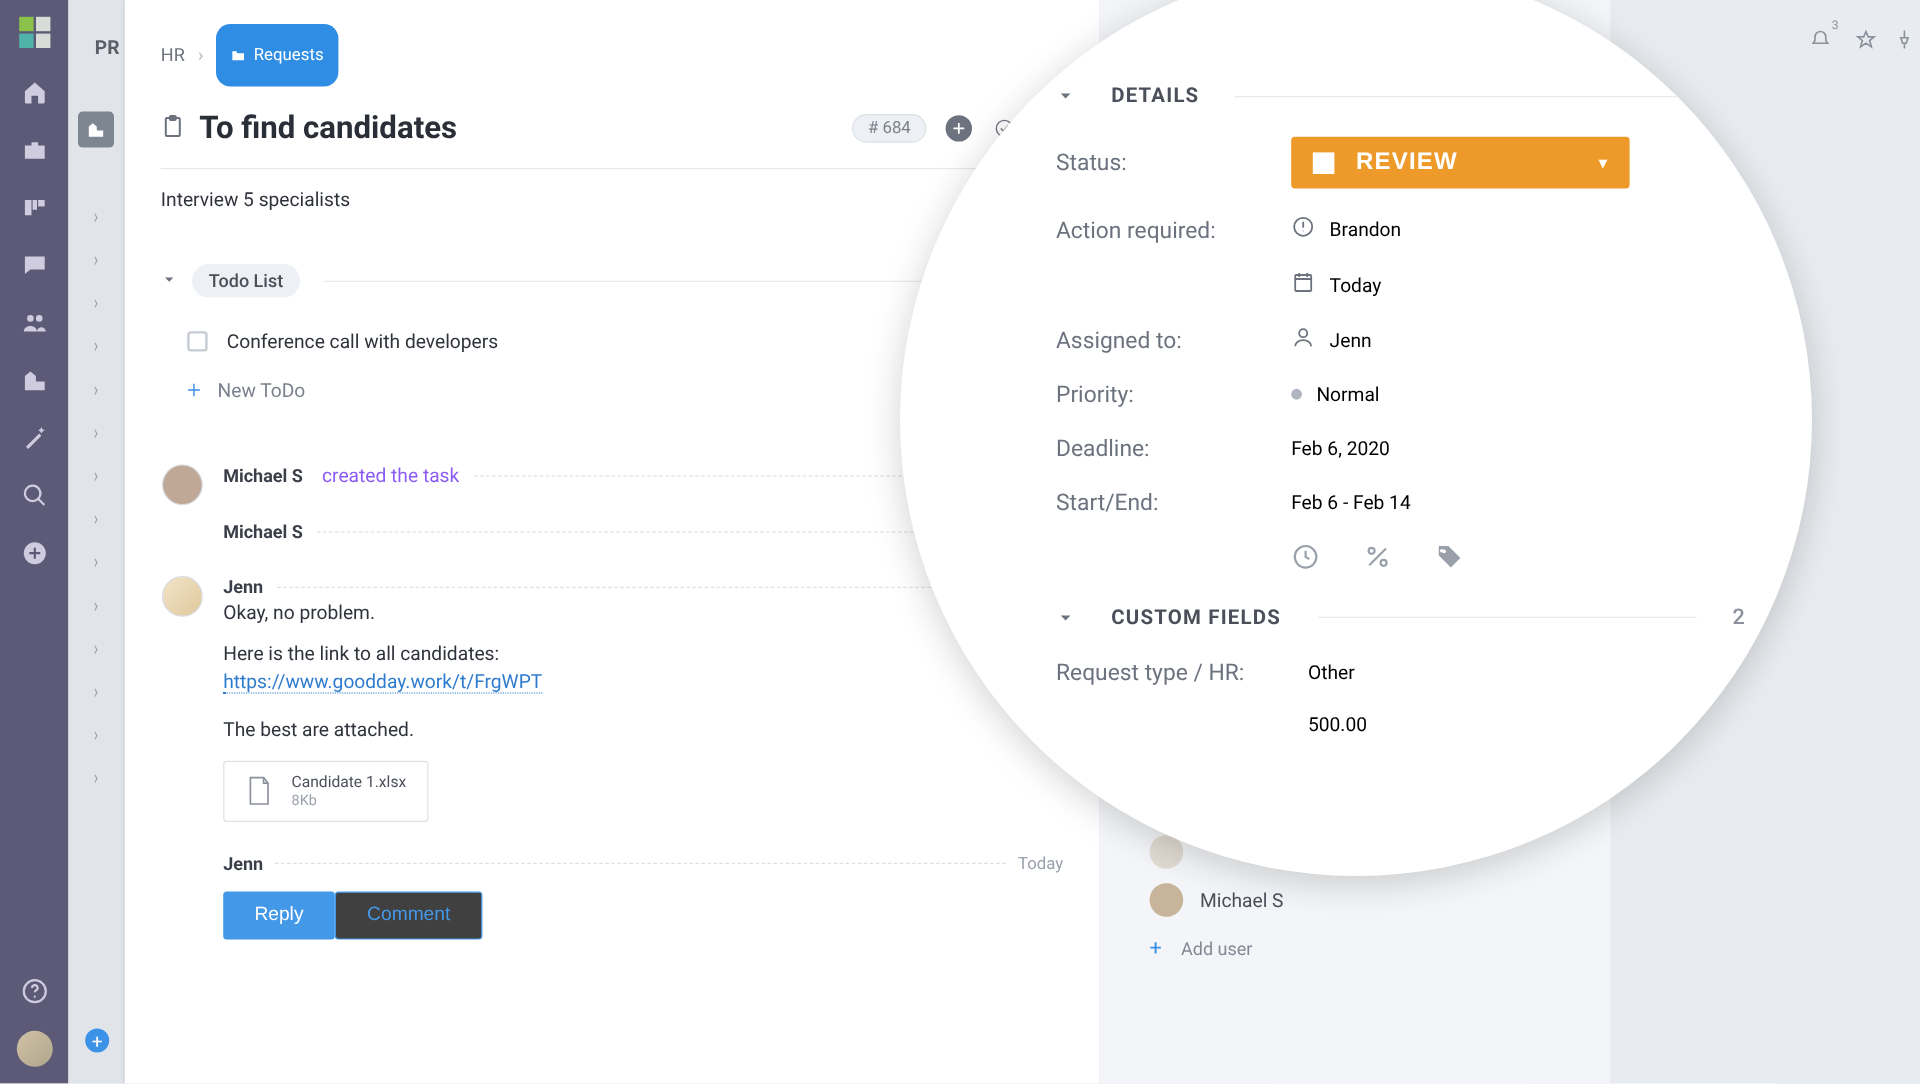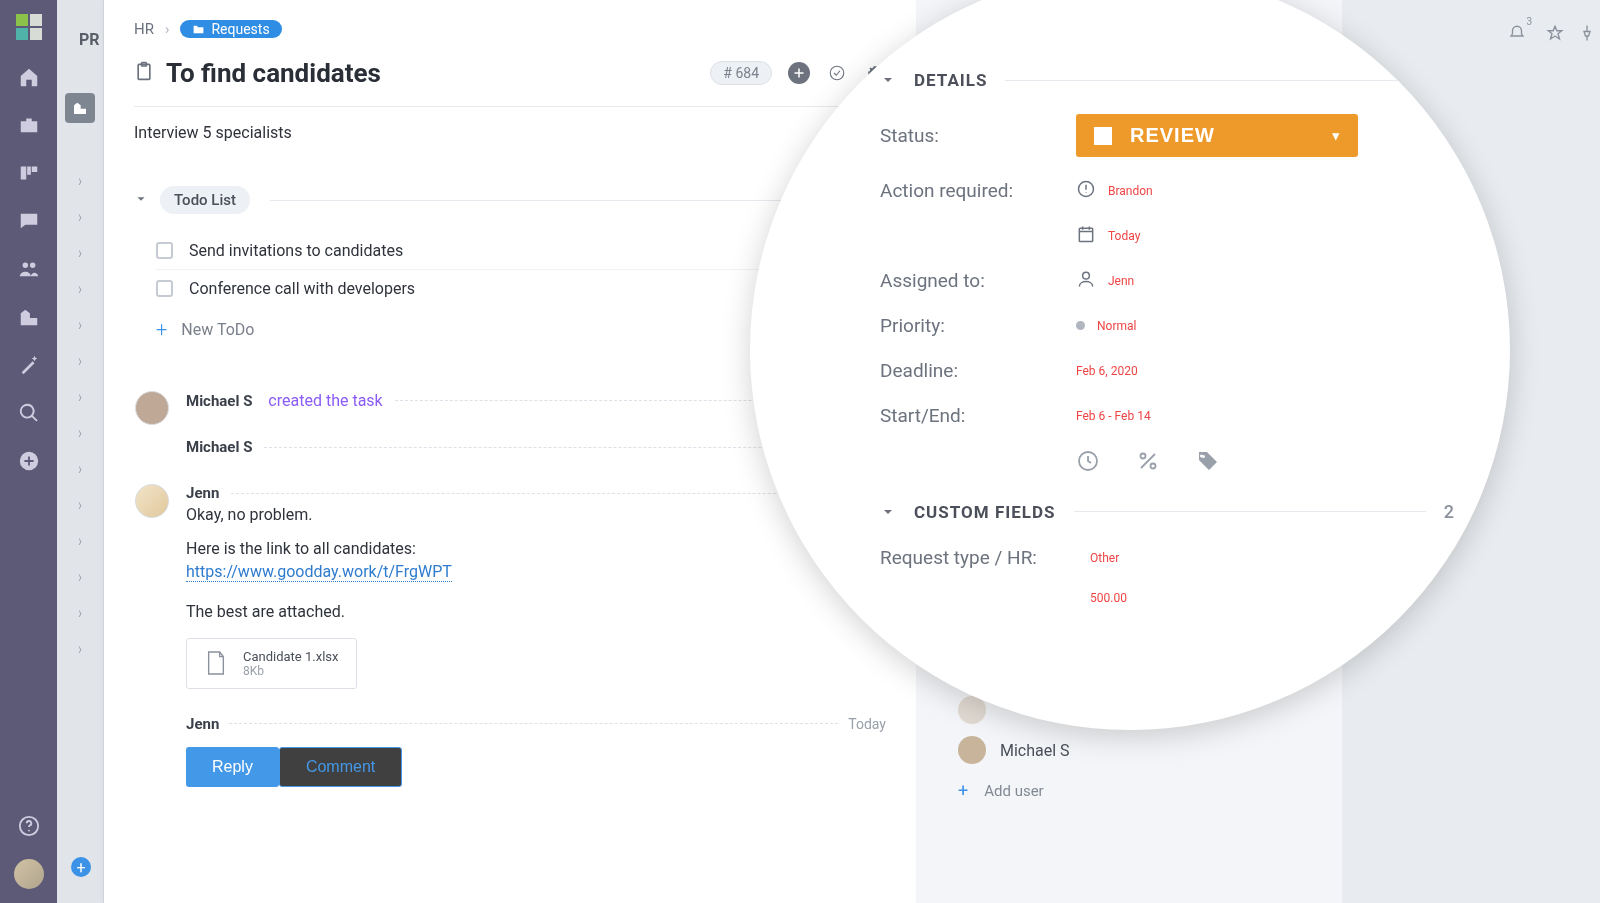--- a/index.html
+++ b/index.html
@@ -21,21 +21,21 @@
 .col2 .chevs { margin-top:50px; display:flex; flex-direction:column; gap:22px; align-items:center;}
 .col2 .chevs span { color:#9aa0aa; font-size:12px; transform:scaleY(1.4);}
 
 
 .main { position:absolute; left:104px; top:0; width:812px; height:100%; background:#fff; box-shadow:0 0 6px rgba(0,0,0,.06); }
 .main-inner{ padding:20px 30px 0 30px; position:relative;}
 
 .breadcrumb{ display:flex; align-items:center; gap:11px; font-size:15px;}
 .breadcrumb .hr{color:#6c737f;}
 .breadcrumb .sep{color:#b0b6c0;}
-.bc-pill{ background:#2f8de4; color:#fff; padding:1px 12px; border-radius:12px; display:flex; align-items:center; gap:6px; font-size:14px;}
+.bc-pill{ background:#2f8de4; color:#fff; padding:18px 12px; border-radius:12px; display:flex; align-items:center; gap:6px; font-size:14px;}
 .bc-pill svg{width:13px;height:13px;fill:#fff;}
 
 .title-row{ display:flex; align-items:center; margin-top:20px; padding-bottom:18px; border-bottom:1px solid #e6e9ee;}
 .title-row .clip{ margin-right:12px;}
 .title-row .clip svg{width:20px;height:20px;fill:none;stroke:#6c737f;stroke-width:2;}
 .title-row h1{ font-size:26px; font-weight:700; color:#2a2e36;}
 .title-row .right{ margin-left:auto; display:flex; align-items:center; gap:16px;}
 .id-pill{ background:#edf0f4; border:1px solid #dde1e7; color:#7b818c; font-size:14px; padding:3px 12px; border-radius:14px;}
 .round-ico{ width:22px; height:22px; display:flex; align-items:center; justify-content:center; color:#6c737f;}
 .round-ico.dark{ background:#6c737f; border-radius:50%; color:#fff;}
@@ -93,28 +93,28 @@
 .back-right .addu .pl{color:#3c92e6; font-size:18px;}
 .back-right .addu span{color:#838994; font-size:15px;}
 
 
 .topicons{ position:absolute; right:4px; top:24px; display:flex; gap:14px;}
 .topicons svg{width:18px;height:18px;fill:none;stroke:#8b919c;stroke-width:1.8;}
 .badge3{ font-size:10px; color:#8b919c; position:relative; top:-8px;}
 
 
 .lens{ position:absolute; width:760px; height:760px; border-radius:50%; left:750px; top:-30px; background:#fff; box-shadow:0 6px 30px rgba(0,0,0,.18); overflow:hidden; padding:100px 56px 40px 130px;}
-.sec-head{ display:flex; align-items:center; gap:18px; margin-bottom:24px;}
+.sec-head{ display:flex; align-items:center; gap:30px; margin-bottom:24px;}
 .sec-head svg{width:16px;height:16px; fill:#6c737f;}
 .sec-head h3{ font-size:17px; font-weight:700; letter-spacing:1px; color:#4a4f59;}
 .sec-head .line{flex:1; height:1px; background:#e6e9ee;}
 .sec-head .num{ color:#8b919c; font-size:18px; font-weight:500;}
 .fld{ display:flex; align-items:center; margin-bottom:22px;}
 .fld .lab{ width:196px; font-size:19px; color:#6c737f;}
-.fld .val{ font-size:12px; color:#ef4444; display:flex; align-items:center; gap:12px;}
+.fld .val{ font-size:16px; color:#000000; display:flex; align-items:center; gap:12px;}
 .status-btn{ background:#ee9a2b; color:#fff; border:none; padding:10px 18px; border-radius:3px; display:flex; align-items:center; gap:18px; font-size:20px; font-weight:700; letter-spacing:1px; width:282px; justify-content:flex-start; position:relative;}
 .status-btn .sq{ width:18px; height:18px; background:#fff;}
 .status-btn .dd{ margin-left:auto; font-size:13px;}
 .dot{ width:9px;height:9px;border-radius:50%; background:#b0b6c0; display:inline-block;}
 .mini-ico svg{width:20px;height:20px;fill:none;stroke:#6c737f;stroke-width:1.8;}
 .icon-row{ display:flex; gap:36px; margin:8px 0 28px 196px;}
 .icon-row svg{width:24px;height:24px; stroke:#9aa0aa; fill:none; stroke-width:1.8;}
 </style>
 </head>
 <body>
@@ -237,24 +237,20 @@
             <path d="M6 9l6 6 6-6z"></path>
           </svg></span>
       <span class="todo-pill">Todo List</span>
       <div class="line"></div>
     </div>
     <div class="count">0/2</div>
 
     <div class="todos">
       <div class="todo-item">
         <input type="checkbox" style="">
-        <span>Send invitations to candidates</span>
-      </div>
-      <div class="todo-item">
-        <input type="checkbox" style="">
         <span>Conference call with developers</span>
       </div>
       <div class="new-todo">
         <span class="plus">+</span>
         <span>New ToDo</span>
       </div>
     </div>
 
     <div class="activity">
       <div class="act-row">

